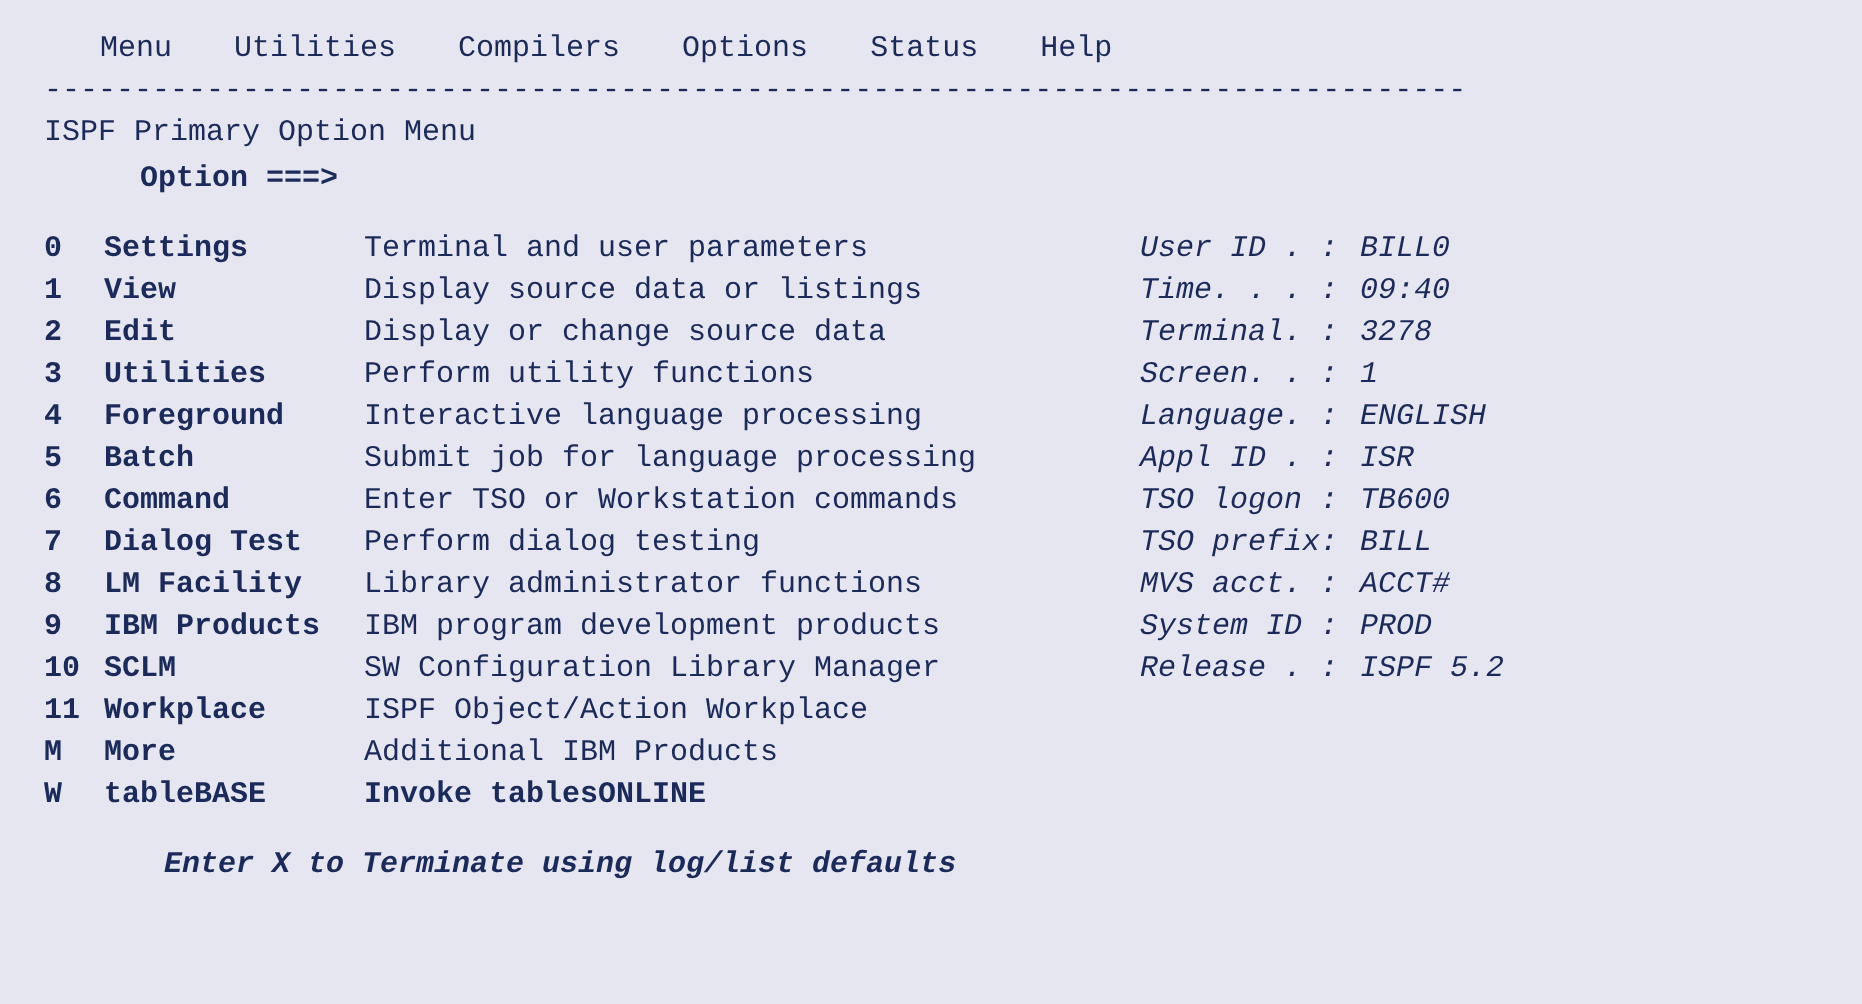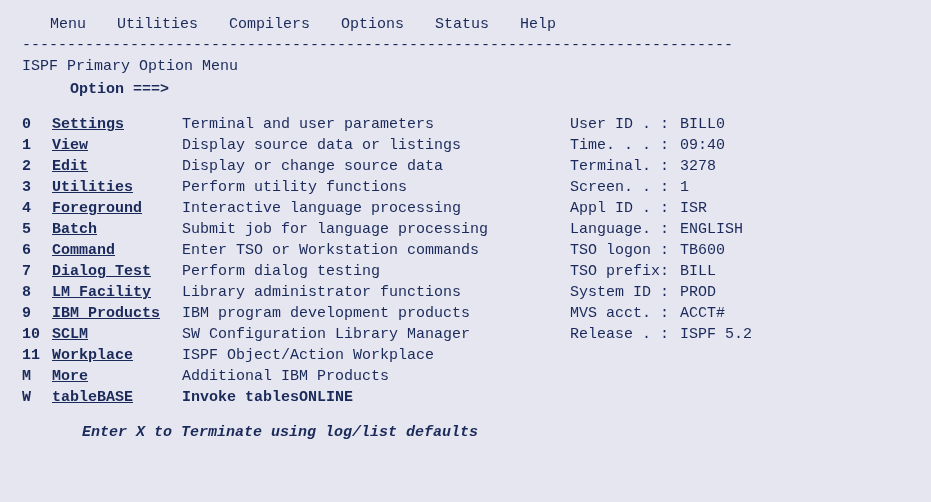--- a/index.html
+++ b/index.html
@@ -41,32 +41,32 @@
     }
     .main {
       display: flex;
       margin-top: 14px;
     }
     .left {
       flex: 0 0 548px;
     }
     .right {
       flex: 1;
+      font-style: italic;
     }
     .opt-row {
       display: flex;
     }
     .opt-num {
       width: 30px;
       font-weight: bold;
     }
     .opt-name {
       width: 130px;
       font-weight: bold;
-      text-decoration: underline;
     }
     .opt-desc {}
     .opt-desc.bold { font-weight: bold; }
     .info-row {
       display: flex;
     }
     .info-label {
       width: 110px;
       white-space: pre;
     }
@@ -180,43 +180,43 @@
       </div>
       <div class="info-row">
         <span class="info-label">Terminal. :</span>
         <span class="info-val"> 3278</span>
       </div>
       <div class="info-row">
         <span class="info-label">Screen. . :</span>
         <span class="info-val"> 1</span>
       </div>
       <div class="info-row">
+        <span class="info-label">Language. :</span>
+        <span class="info-val"> ENGLISH</span>
+      </div>
+      <div class="info-row">
         <span class="info-label">Appl ID . :</span>
         <span class="info-val"> ISR</span>
       </div>
       <div class="info-row">
-        <span class="info-label">Language. :</span>
-        <span class="info-val"> ENGLISH</span>
-      </div>
-      <div class="info-row">
         <span class="info-label">TSO logon :</span>
         <span class="info-val"> TB600</span>
       </div>
       <div class="info-row">
         <span class="info-label">TSO prefix:</span>
         <span class="info-val"> BILL</span>
       </div>
       <div class="info-row">
+        <span class="info-label">MVS acct. :</span>
+        <span class="info-val"> ACCT#</span>
+      </div>
+      <div class="info-row">
         <span class="info-label">System ID :</span>
         <span class="info-val"> PROD</span>
       </div>
       <div class="info-row">
-        <span class="info-label">MVS acct. :</span>
-        <span class="info-val"> ACCT#</span>
-      </div>
-      <div class="info-row">
         <span class="info-label">Release . :</span>
         <span class="info-val"> ISPF 5.2</span>
       </div>
     </div>
 </div>
 
 <div class="footer">Enter X to Terminate using log/list defaults</div>
 
 </body></html>

